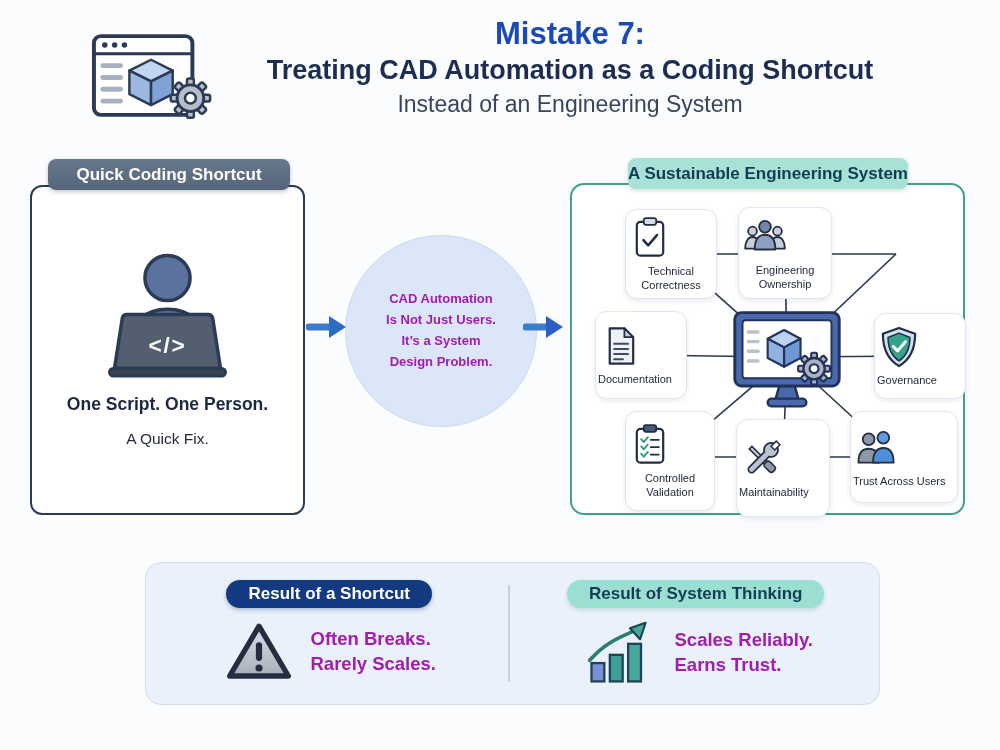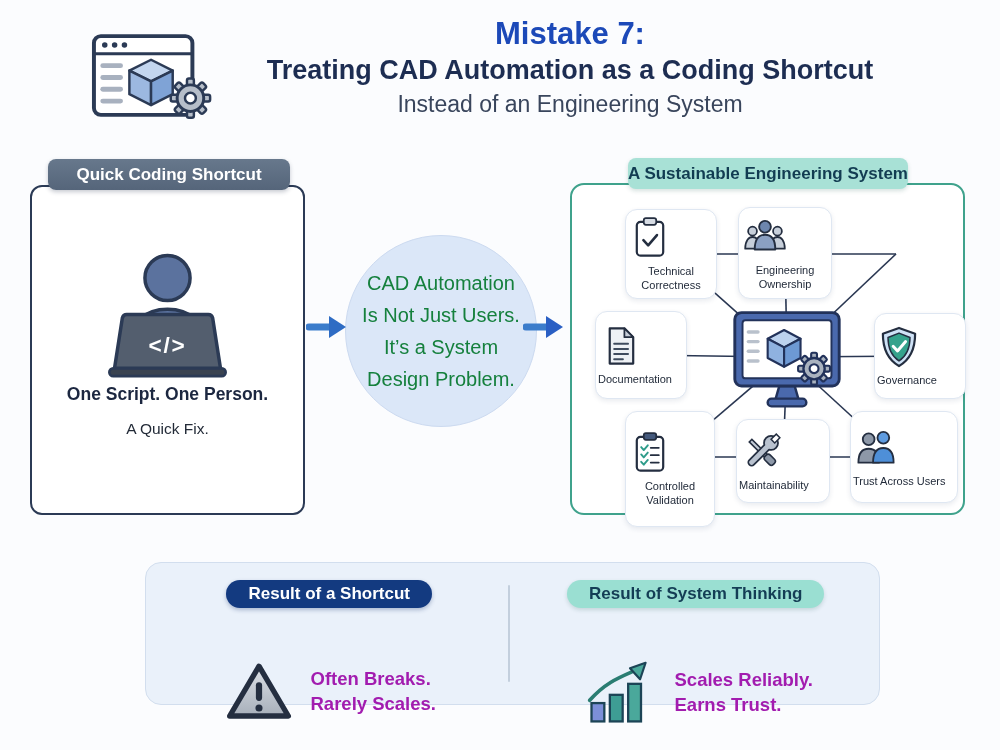--- a/index.html
+++ b/index.html
@@ -18,54 +18,54 @@
          font-weight:700;font-size:17px;border-radius:8px;z-index:3;}
   .badge-left{left:48px;top:159px;width:242px;height:31px;color:#fff;
               background:linear-gradient(#67788c,#55657a);box-shadow:0 2px 4px rgba(30,45,70,.25);}
   .badge-right{left:628px;top:158px;width:280px;height:31px;color:#123c52;
                background:#a8e1d6;box-shadow:0 2px 4px rgba(30,90,80,.18);}
 
   
   .lpanel{position:absolute;left:30px;top:185px;width:275px;height:330px;background:#fff;
           border:2px solid #2b3a55;border-radius:12px;display:flex;flex-direction:column;
           align-items:center;padding-top:58px;box-sizing:border-box;z-index:2;}
-  .lp-caption1{font-size:17.5px;font-weight:700;color:#1c2740;}
+  .lp-caption1{margin-top:10px;font-size:17.5px;font-weight:700;color:#1c2740;}
   .lp-caption2{margin-top:15px;font-size:15.5px;font-weight:400;color:#232b38;}
 
   
   .bubble{position:absolute;left:345px;top:235px;width:190px;height:190px;border-radius:50%;
           background:#dbe7f8;border:1px solid #ccdaf0;display:flex;align-items:center;
           justify-content:center;text-align:center;z-index:1;}
-  .bubble-text{font-size:20px;font-weight:400;color:#15803d;line-height:1.6;}
+  .bubble-text{font-size:13px;font-weight:700;color:#a21caf;line-height:1.6;}
   .arrow{position:absolute;width:42px;height:30px;z-index:2;}
   .arrow-l{left:306px;top:312px;}
   .arrow-r{left:523px;top:312px;}
 
   
   .rpanel{position:absolute;left:570px;top:183px;width:395px;height:332px;background:#fff;
           border:2px solid #3fa28c;border-radius:14px;z-index:2;box-sizing:border-box;}
   .links{position:absolute;left:0;top:0;width:395px;height:332px;z-index:0;pointer-events:none;}
   .node{position:absolute;display:flex;flex-direction:column;align-items:flex-start;justify-content:center;
         gap:5px;background:#fff;border:1.5px solid #dfe7f2;border-radius:12px;
         box-shadow:0 2px 5px rgba(40,60,100,.10);z-index:1;box-sizing:border-box;padding:4px 2px;}
   .node-label{font-size:11px;font-weight:500;color:#222b3a;text-align:center;line-height:1.25;}
   .n-tc{left:53px;top:24px;width:92px;height:90px}
   .n-eo{left:166px;top:22px;width:94px;height:92px}
   .n-wm{left:278px;top:24px;width:92px;height:90px}
   .n-doc{left:23px;top:126px;width:92px;height:88px}
   .n-gov{left:302px;top:128px;width:92px;height:86px}
-  .n-cv{left:53px;top:226px;width:90px;height:116px}
-  .n-mnt{left:164px;top:234px;width:94px;height:84px}
+  .n-cv{left:53px;top:226px;width:90px;height:100px}
+  .n-mnt{left:164px;top:234px;width:94px;height:98px}
   .n-tau{left:278px;top:226px;width:108px;height:92px}
   .hub{position:absolute;left:157px;top:122px;width:116px;height:104px;z-index:1;}
 
   
   .results{position:absolute;left:145px;top:562px;width:735px;height:143px;background:#eaf1fa;
            border:1px solid #d2deee;border-radius:16px;display:flex;z-index:1;box-sizing:border-box;}
-  .res-half{flex:1;display:flex;flex-direction:column;align-items:center;padding-top:17px;gap:40px;}
+  .res-half{flex:1;display:flex;flex-direction:column;align-items:center;padding-top:17px;}
   .res-divider{position:absolute;left:49.4%;top:22px;bottom:22px;width:2px;background:#c3cfdd;border-radius:1px;}
   .res-pill{border-radius:999px;padding:4px 22px;font-weight:700;font-size:17px;}
   .pill-navy{background:#133a80;color:#ffffff;box-shadow:0 2px 4px rgba(20,50,110,.3);}
   .pill-teal{background:#9adfd2;color:#143d55;box-shadow:0 2px 4px rgba(30,90,80,.18);}
   .res-row{display:flex;align-items:center;gap:16px;margin-top:12px;}
   .res-text{font-size:18.5px;font-weight:600;color:#a21caf;line-height:1.35;}
 </style>
 </head>
 <body>
 

